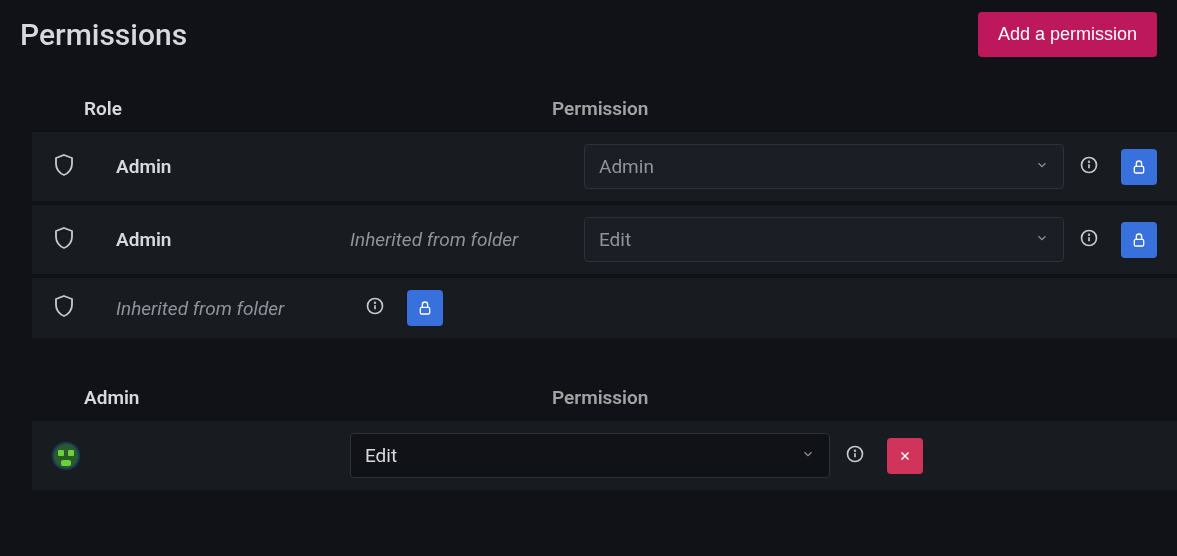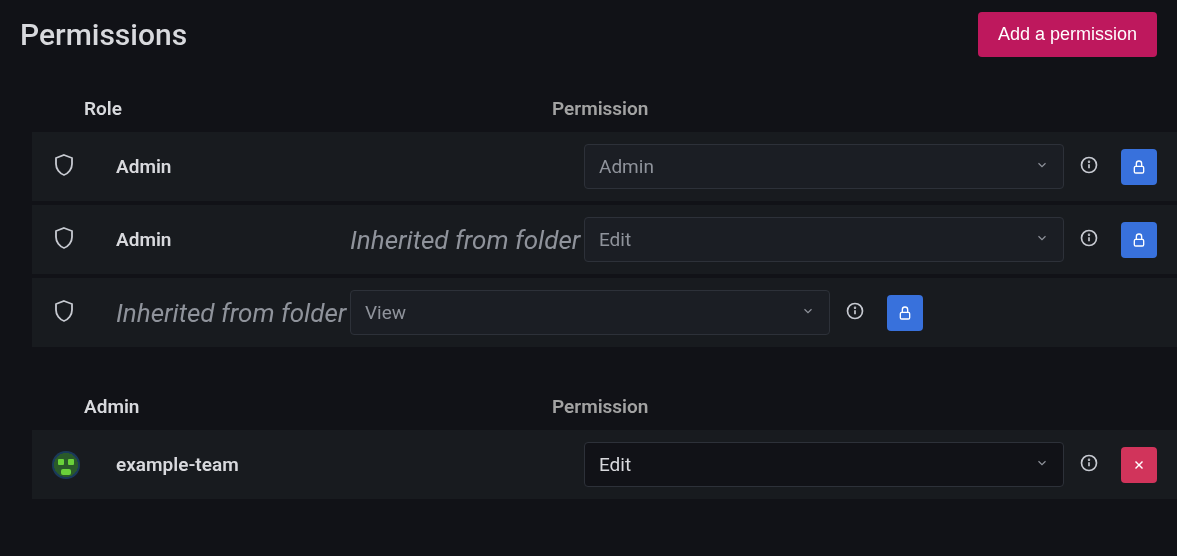--- a/index.html
+++ b/index.html
@@ -50,21 +50,21 @@
   .row {
     display: flex;
     align-items: center;
     padding: 12px 20px;
     background: #181b1f;
     margin-bottom: 4px;
     margin-left: 32px;
   }
   .row .col-icon { display:flex; align-items:center; }
   .role-name { font-size: 19px; color: #d8d9dd; }
-  .inherited { font-size: 26px; font-style: italic; color: #8f939b; }
+  .inherited { font-size: 19px; font-style: italic; color: #8f939b; }
   .select {
     width: 100%;
     background: #111217;
     border: 1px solid #2d3139;
     border-radius: 4px;
     padding: 10px 14px;
     display: flex;
     justify-content: space-between;
     align-items: center;
     cursor: pointer;
@@ -187,28 +187,20 @@
       </div>
   </div>
 
   <div class="row">
     <div class="col-icon">
         <span class="shield-icon"><svg viewBox="0 0 24 24">
             <path d="M12 2 L20 5 V11 C20 16 16.5 20.5 12 22 C7.5 20.5 4 16 4 11 V5 Z"></path>
           </svg></span>
       </div>
     <div class="col-inh"><span class="inherited">Inherited from folder</span></div>
-    <div class="col-perm">
-      <div class="select disabled">
-        <span class="select-value">View</span>
-        <span class="chevron"><svg viewBox="0 0 24 24" fill="none" stroke-width="2">
-              <polyline points="6 9 12 15 18 9"></polyline>
-            </svg></span>
-      </div>
-    </div>
     <div class="col-info">
         <span class="info-icon"><svg viewBox="0 0 24 24" stroke-width="2">
             <circle cx="12" cy="12" r="9"></circle>
             <line x1="12" y1="11" x2="12" y2="16"></line>
             <circle cx="12" cy="8" r="0.5" fill="#c7cad1"></circle>
           </svg></span>
       </div>
     <div class="col-action">
         <span class="lock-btn">
           <svg viewBox="0 0 24 24" stroke-width="2">
@@ -229,21 +221,20 @@
     <div class="col-info"></div>
     <div class="col-action"></div>
   </div>
 
   <div class="row">
     <div class="col-icon">
         <div class="avatar">
           <div class="m"></div>
         </div>
       </div>
-    <div class="col-role"><span class="role-name">example-team</span></div>
     <div class="col-inh"></div>
     <div class="col-perm">
       <div class="select enabled">
         <span class="select-value">Edit</span>
         <span class="chevron"><svg viewBox="0 0 24 24" fill="none" stroke-width="2">
               <polyline points="6 9 12 15 18 9"></polyline>
             </svg></span>
       </div>
     </div>
     <div class="col-info">

